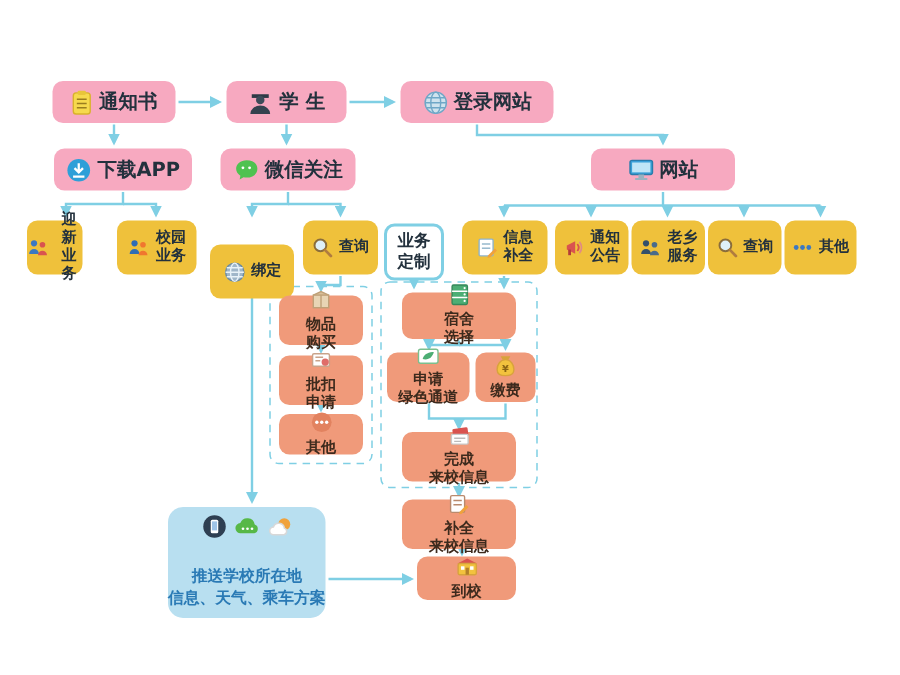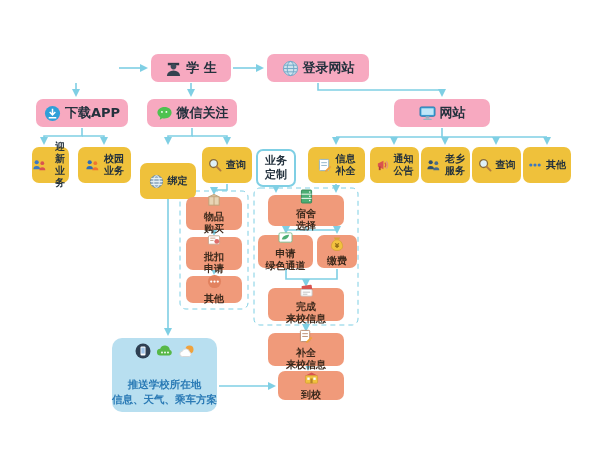--- a/index.html
+++ b/index.html
@@ -68,20 +68,32 @@
 
       <line x1="306" y1="322" x2="306" y2="330" marker-end="url(#arr)"></line>
       <line x1="308" y1="367" x2="308" y2="369" marker-end="url(#arr)"></line>
 
       <line x1="219" y1="386" x2="274" y2="386" marker-end="url(#arr)"></line>
     </g>
     <rect x="180" y="191" width="68" height="118" rx="6" fill="none" stroke="#7fcfe4" stroke-dasharray="5 4"></rect>
     <rect x="254" y="188" width="104" height="137" rx="6" fill="none" stroke="#7fcfe4" stroke-dasharray="5 4"></rect>
   </svg>
 
+  <div class="node pink" style="left:35px;top:54px;width:82px;height:28px">
+    <span class="ic">
+        <svg width="15" height="17" viewBox="0 0 16 18">
+          <rect x="2" y="2" width="12" height="15" rx="2" fill="#f6d94d" stroke="#d9b22a"></rect>
+          <rect x="5" y="0.5" width="6" height="3" rx="1" fill="#e8c53a"></rect>
+          <line x1="4.5" y1="6.5" x2="11.5" y2="6.5" stroke="#9a7d1f"></line>
+          <line x1="4.5" y1="9.5" x2="11.5" y2="9.5" stroke="#9a7d1f"></line>
+          <line x1="4.5" y1="12.5" x2="11.5" y2="12.5" stroke="#9a7d1f"></line>
+        </svg>
+      </span>
+    <span class="lbl">通知书</span>
+  </div>
   <div class="node pink" style="left:151px;top:54px;width:80px;height:28px">
     <span class="ic">
         <svg width="17" height="17" viewBox="0 0 18 18">
           <rect x="3" y="3" width="12" height="2.6" fill="#2e3a46"></rect>
           <circle cx="9" cy="7" r="3" fill="#3d4b59"></circle>
           <path d="M2,17 a7,6 0 0 1 14,0 z" fill="#34424f"></path>
         </svg>
       </span>
     <span class="lbl">学 生</span>
   </div>
@@ -123,21 +135,21 @@
     <span class="ic">
         <svg width="17" height="17" viewBox="0 0 18 18">
           <path d="M9 2 C4.6 2 1.5 4.6 1.5 8 c0 2 1.2 3.7 3 4.8 L4 15.5 l2.7-1.6 c.7.2 1.5.3 2.3.3 4.4 0 7.5-2.6 7.5-6.2 S13.4 2 9 2z" fill="#4fc250"></path>
           <circle cx="6.3" cy="7.3" r="1" fill="#fff"></circle>
           <circle cx="11" cy="7.3" r="1" fill="#fff"></circle>
         </svg>
       </span>
     <span class="lbl">微信关注</span>
   </div>
 
-  <div class="node yellow" style="left:32px;top:147px;width:37px;height:36px">
+  <div class="node yellow" style="left:18px;top:147px;width:37px;height:36px">
     <span class="ic">
         <svg width="15" height="15" viewBox="0 0 16 16">
           <circle cx="5" cy="4.5" r="2.2" fill="#3b78c2"></circle>
           <path d="M1.5,12 a3.5,3.5 0 0 1 7,0 z" fill="#3b78c2"></path>
           <circle cx="11" cy="5.5" r="2" fill="#d9534f"></circle>
           <path d="M7.8,13 a3.2,3.2 0 0 1 6.4,0 z" fill="#d9534f"></path>
         </svg>
       </span>
     <span class="lbl">迎新
 业务</span>

